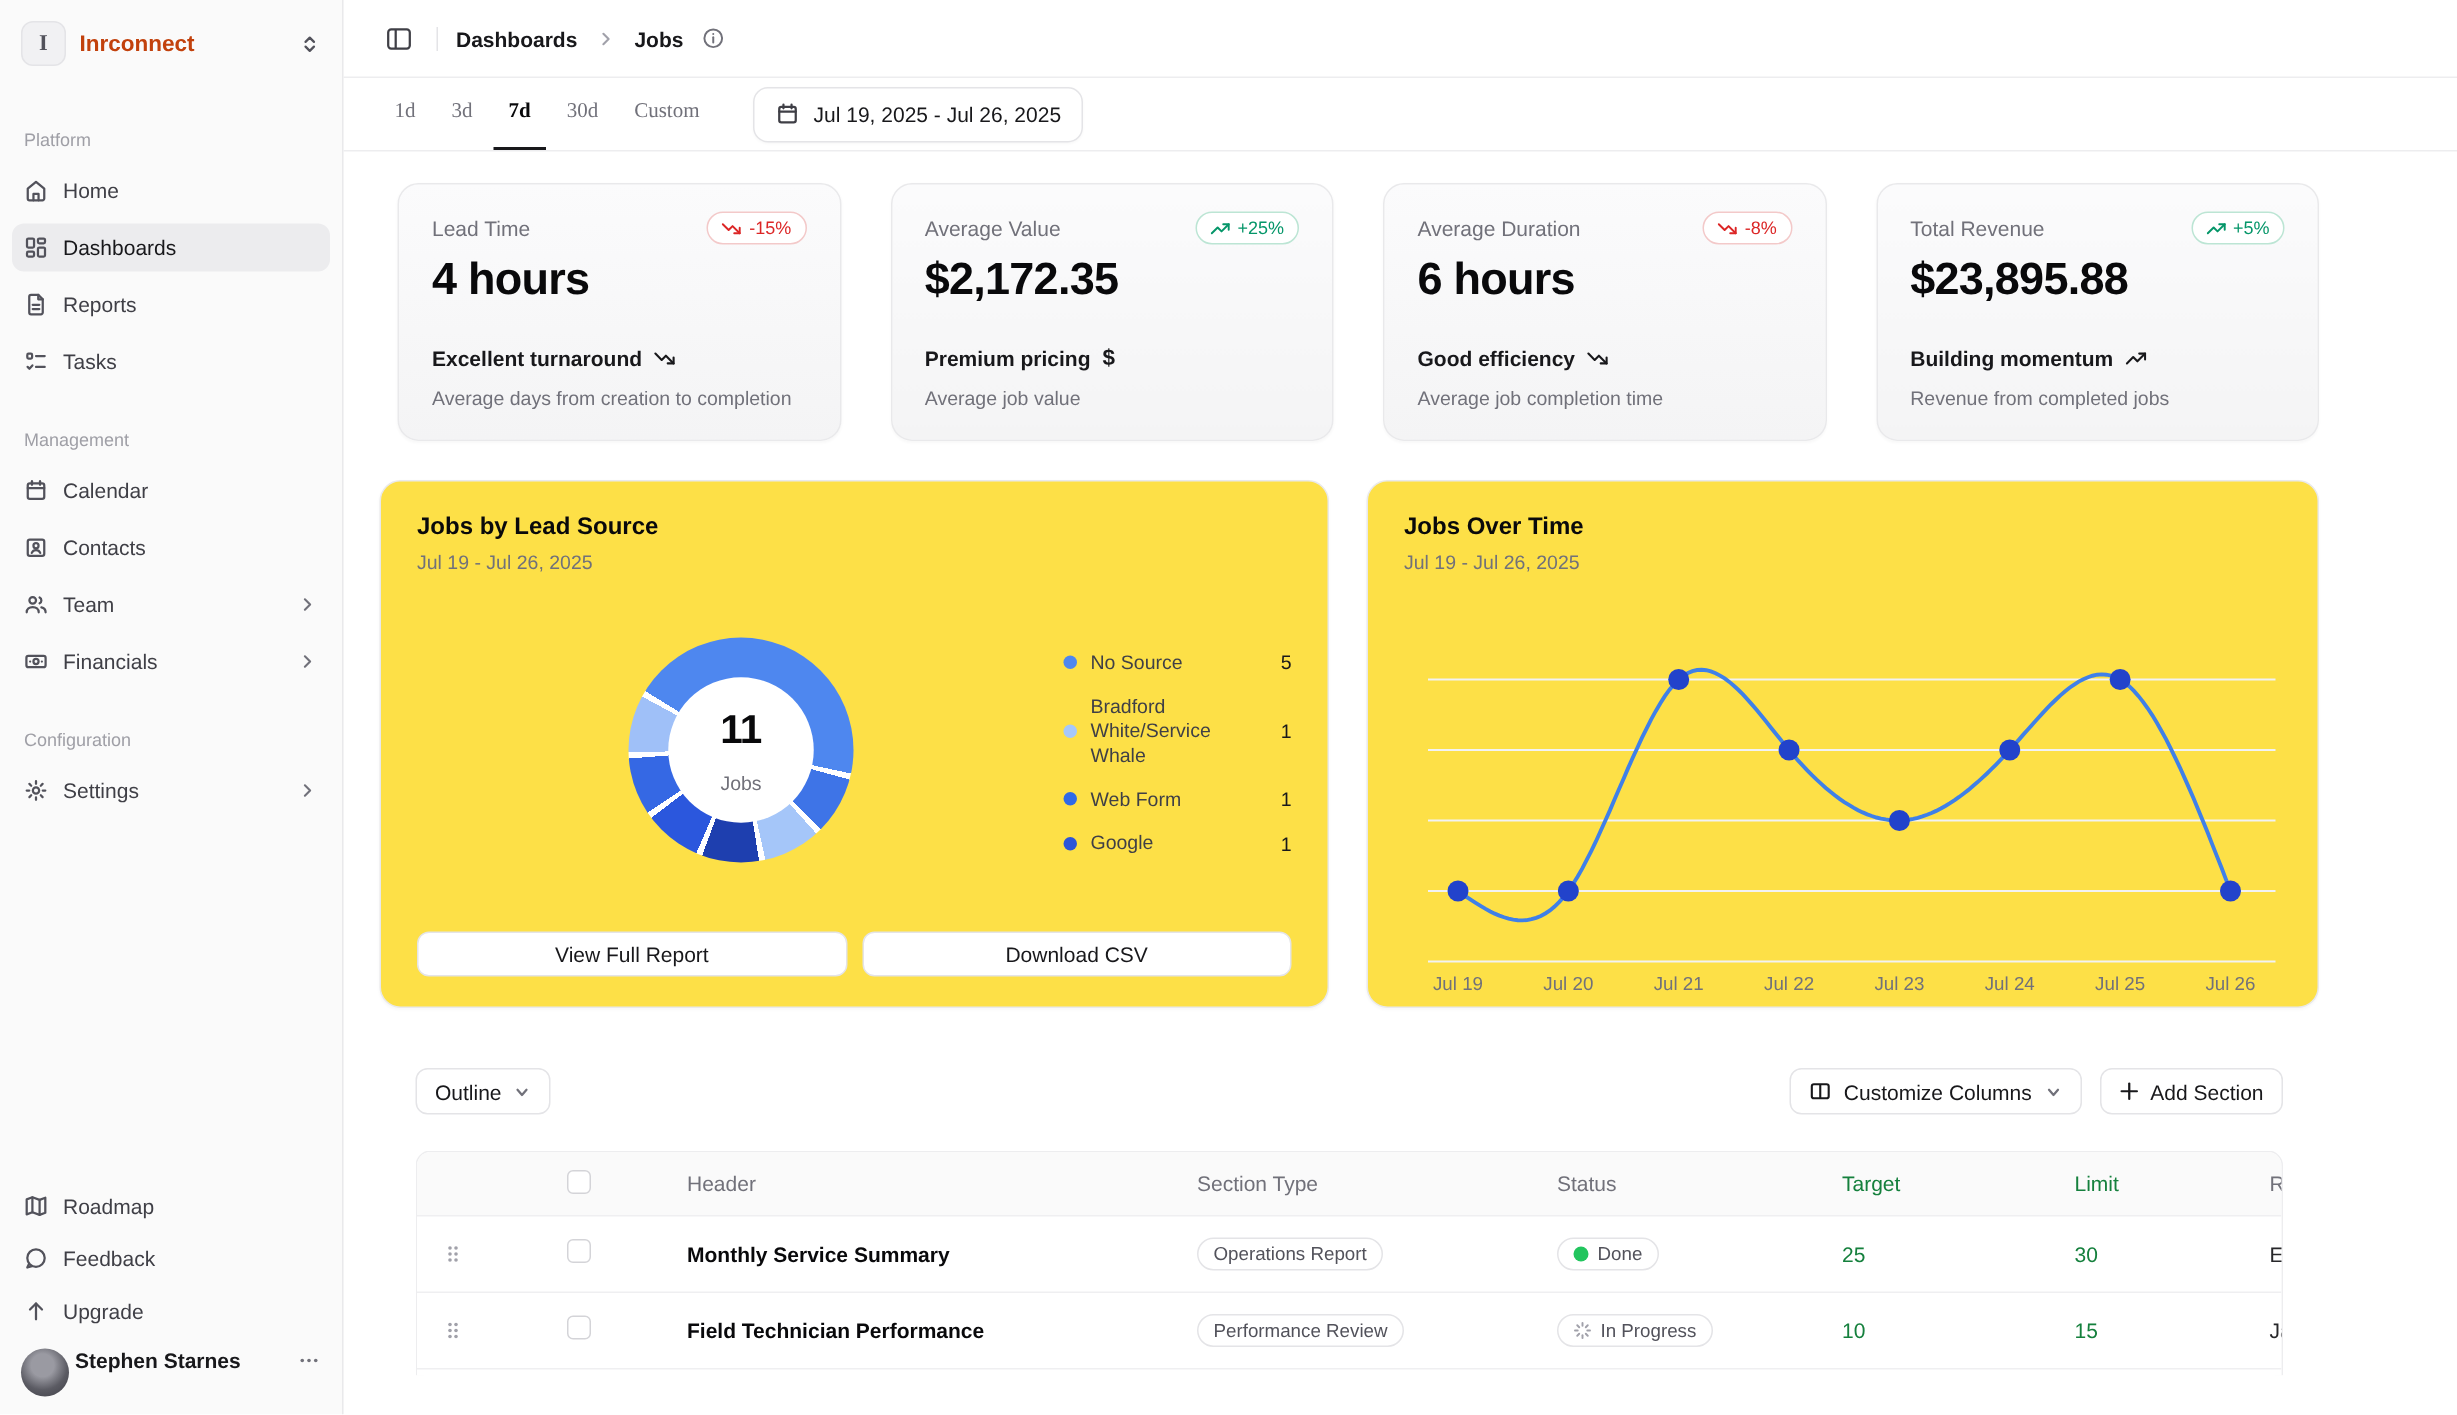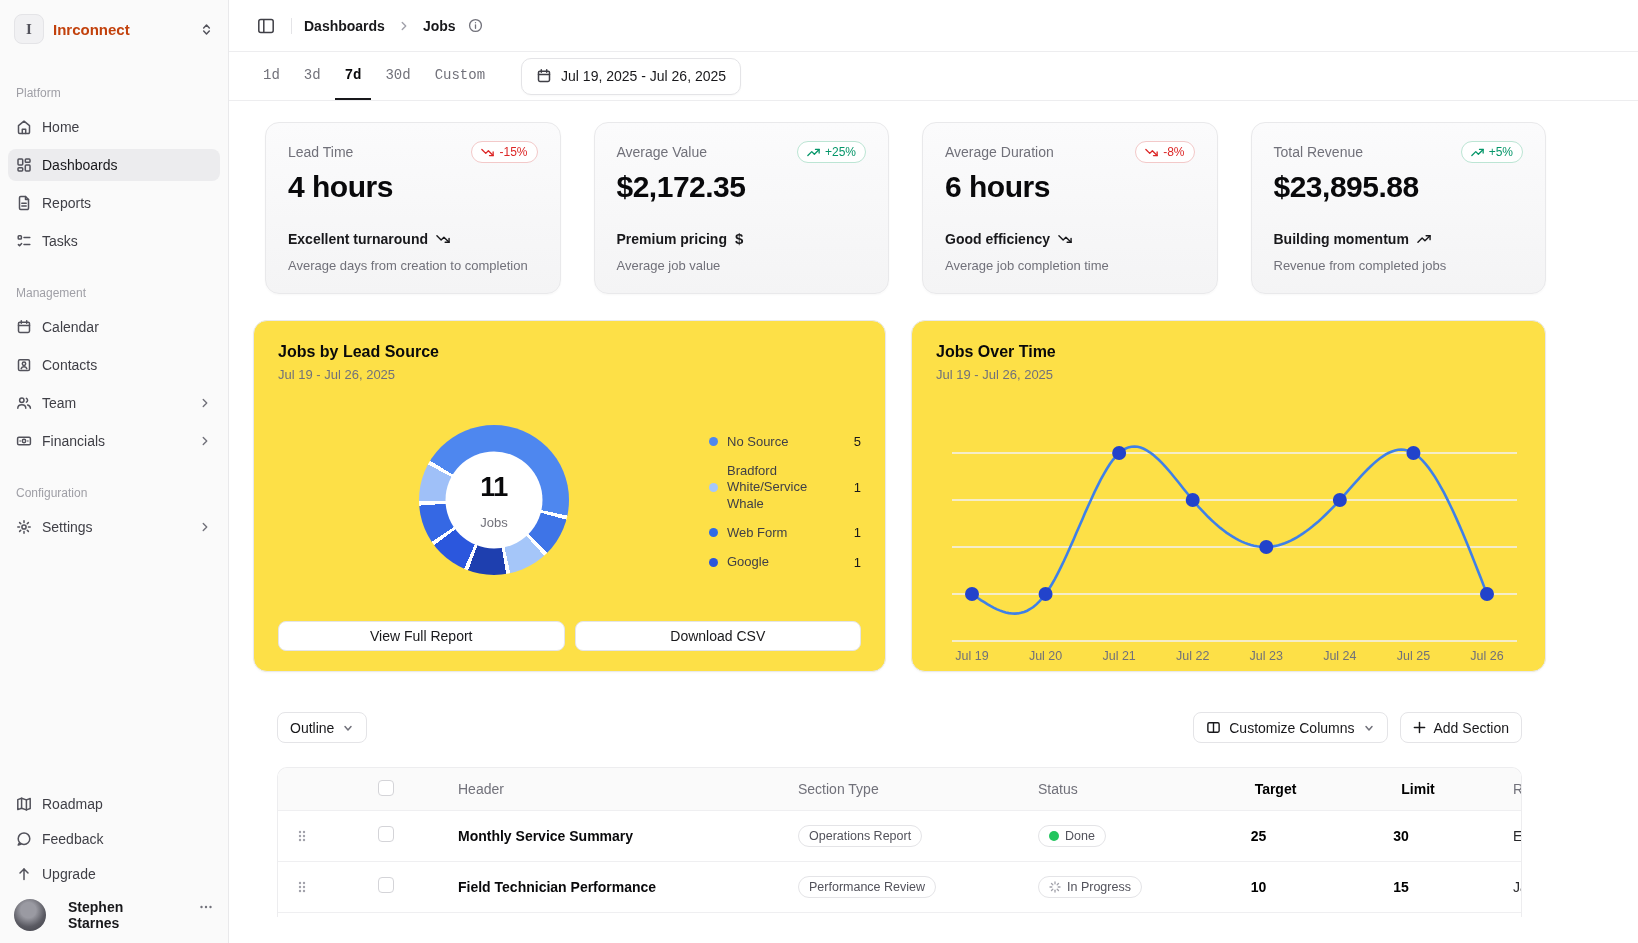--- a/index.html
+++ b/index.html
@@ -16,41 +16,41 @@
     font-weight:bold; font-size:15px; color:#52525b; }
   .ws-name { font-size:15px; font-weight:bold; color:#c2410c; flex:1; }
   .side-label { font-size:12px; color:#9f9fa6; padding:0 8px; margin:26px 0 8px; }
   .side-label.first { margin-top:38px; }
   .side-item { display:flex; align-items:center; gap:10px; height:32px; padding:0 8px; margin:3px 0;
     border-radius:8px; font-size:14px; color:#3f3f46; cursor:pointer; }
   .side-item svg { color:#52525b; flex:none; }
   .side-item .grow { flex:1; }
   .side-item.active { background:#ececee; color:#18181b; }
   .side-bottom { margin-top:auto; }
-  .user-row { display:flex; align-items:flex-start; gap:22px; padding:6px 6px 2px; cursor:pointer; }
+  .user-row { display:flex; align-items:flex-start; gap:4px; padding:6px 6px 2px; cursor:pointer; }
   .avatar { width:32px; height:32px; border-radius:50%;
     background:radial-gradient(circle at 45% 35%, #9a9aa2 0 28%, #5b5b63 60%, #3c3c44 100%); }
   .user-name { font-size:14px; font-weight:bold; color:#18181b; flex:1; }
 
   
   .main { flex:1; display:flex; flex-direction:column; min-width:0; }
   .topbar { height:52px; border-bottom:1px solid #ededef; display:flex; align-items:center;
     padding:0 24px; gap:12px; }
   .icon-btn { background:none; border:none; color:#3f3f46; display:flex; align-items:center;
     justify-content:center; cursor:pointer; padding:4px; border-radius:6px; }
   .v-sep { width:1px; height:16px; background:#e4e4e7; }
   .crumb { font-size:14px; font-weight:bold; color:#18181b; cursor:pointer; }
   .crumb-sep { color:#a1a1aa; display:flex; }
   .info-ic { color:#71717a; display:flex; cursor:pointer; }
 
   .tabsbar { height:49px; border-bottom:1px solid #ededef; display:flex; align-items:center;
     padding:0 24px; gap:4px; }
   .tab { height:100%; display:flex; align-items:center; padding:0 10px; font-size:14px; color:#71717a;
     background:none; border:none; border-bottom:2px solid transparent; cursor:pointer;
-    font-family:Liberation Mono, monospace; }
+    font-family:Liberation Serif, serif; }
   .tab.active { color:#09090b; font-weight:bold; border-bottom-color:#18181b; }
   .date-btn { margin-left:22px; height:37px; display:flex; align-items:center; gap:9px;
     border:1px solid #e4e4e7; border-radius:10px; background:#fff; padding:0 14px; font-size:14px;
     color:#18181b; cursor:pointer; font-family:inherit; box-shadow:0 1px 2px rgba(0,0,0,.03); }
   .date-btn svg { color:#3f3f46; }
 
   .content { padding:21px 92px 0 24px; }
 
   
   .kpi-row { display:flex; gap:33px;padding-left:12px; }
@@ -107,21 +107,21 @@
     font-family:inherit; }
 
   .table { margin:24px 24px 0; border:1px solid #ededef; border-bottom:none;
     border-radius:10px 10px 0 0; overflow:hidden; }
   .t-grid { display:grid; grid-template-columns:48px 40px 300px 200px 150px 115px 90px 210px 1fr;
     align-items:center;gap:40px; }
   .t-head { background:#fafafa; height:42px; font-size:14px; color:#71717a; }
   .t-row { height:51px; border-top:1px solid #efeff1; background:#fff; }
   .t-row.partial { height:5px; }
   .th, .td { padding:0 12px; }
-  .num { text-align:center; padding-right:42px; font-size:14px; color:#000000;font-weight:bold; }
+  .num { text-align:left; padding-right:42px; font-size:14px; color:#15803d; }
   .th.num { padding-right:8px; }
   .row-title { font-size:14px; font-weight:bold; color:#09090b; }
   .reviewer { font-size:14px; color:#27272a; }
   .drag { display:flex; justify-content:center; color:#a1a1aa; cursor:grab; }
   .checkbox { width:16px; height:16px; border:1px solid #d4d4d8; border-radius:4px; background:#fff;
     display:inline-block; cursor:pointer; }
   .pill { display:inline-flex; align-items:center; gap:6px; border:1px solid #e4e4e7; border-radius:999px;
     padding:3px 10px; font-size:12.5px; color:#52525b; background:#fff; white-space:nowrap; }
   .dot-done { width:10px; height:10px; border-radius:50%; background:#22c55e; }
   .row-menu { display:flex; justify-content:center; color:#52525b; cursor:pointer; }

